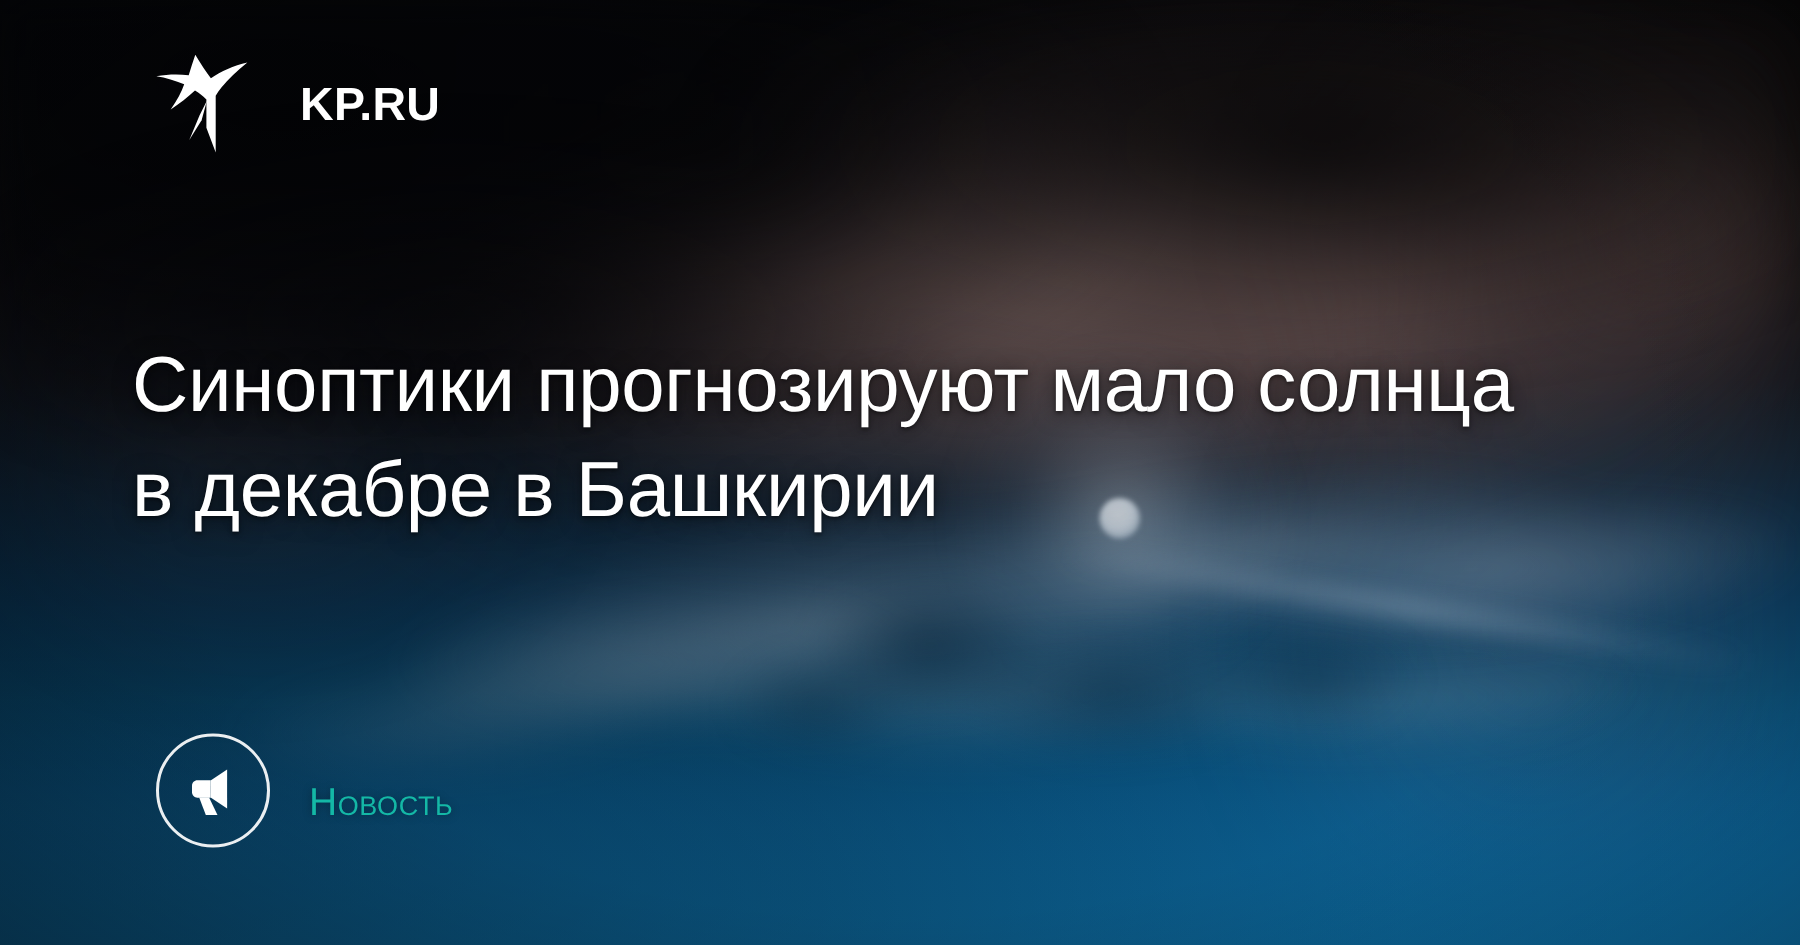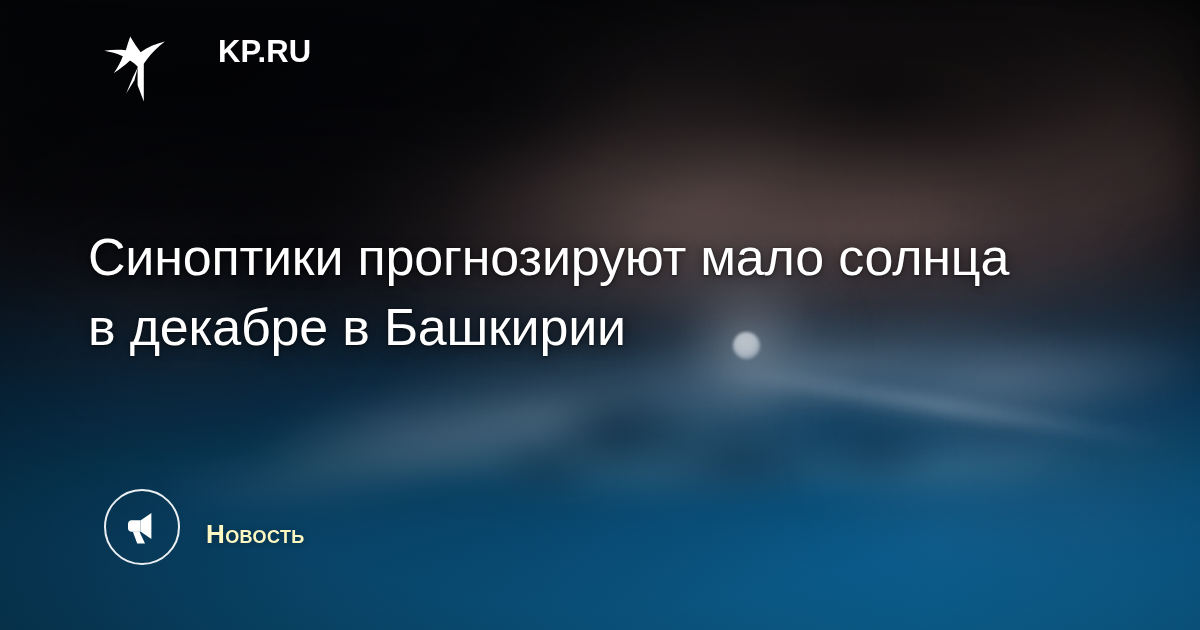--- a/index.html
+++ b/index.html
@@ -241,21 +241,22 @@
     position: absolute;
     inset: 0;
   }
 
   
   .brand {
     position: absolute;
     left: 104px;
     top: 36px;
     display: flex;
-    gap: 40px;
+    align-items: center;
+    gap: 22px;
     text-decoration: none;
   }
   .brand-logo {
     width: 74px;
     height: 66px;
     display: block;
   }
   .brand-name {
     color: #ffffff;
     font-size: 31px;
@@ -295,23 +296,23 @@
     border-radius: 50%;
     border: 2px solid rgba(255,255,255,0.92);
     display: flex;
     align-items: center;
     justify-content: center;
     box-sizing: border-box;
     flex: 0 0 auto;
   }
   .badge-ring svg { display: block; }
   .badge-label {
-    color: #fef9c3;
+    color: #14b8a6;
     font-size: 26px;
-    font-weight: 700;
+    font-weight: 400;
     letter-spacing: 0.4px;
     font-variant: small-caps;
     white-space: nowrap;
     text-shadow: 0 1px 6px rgba(0,0,0,0.35);
     margin-top: 15px;
   }
 </style>
 </head>
 <body>
 

